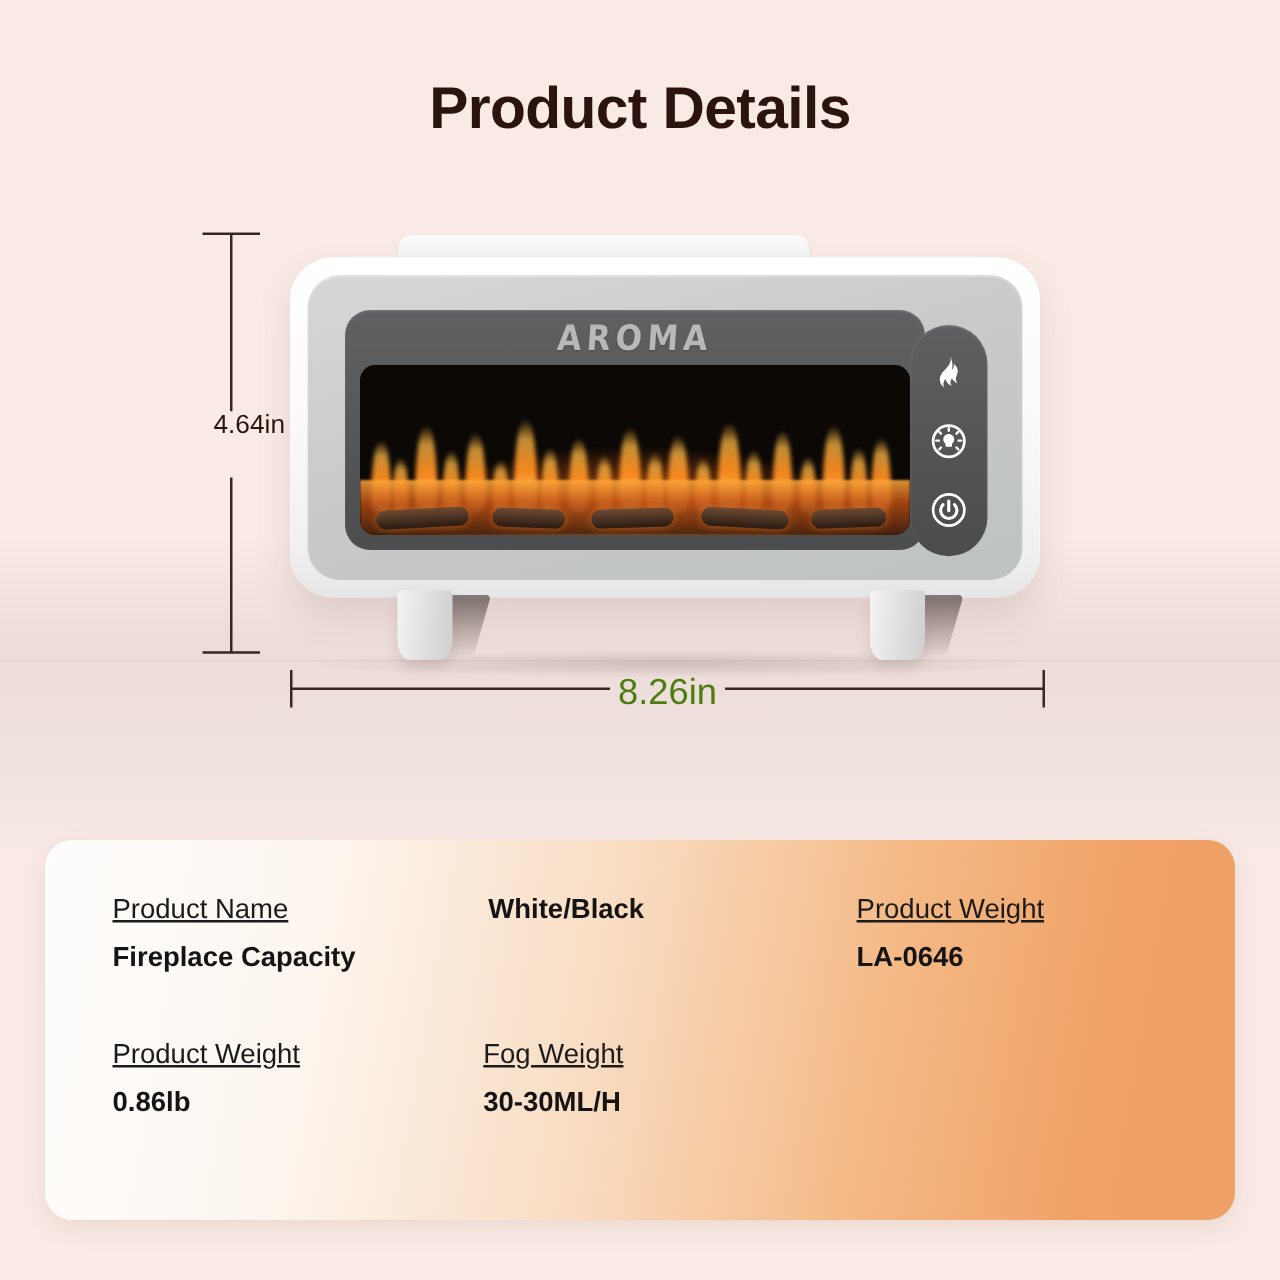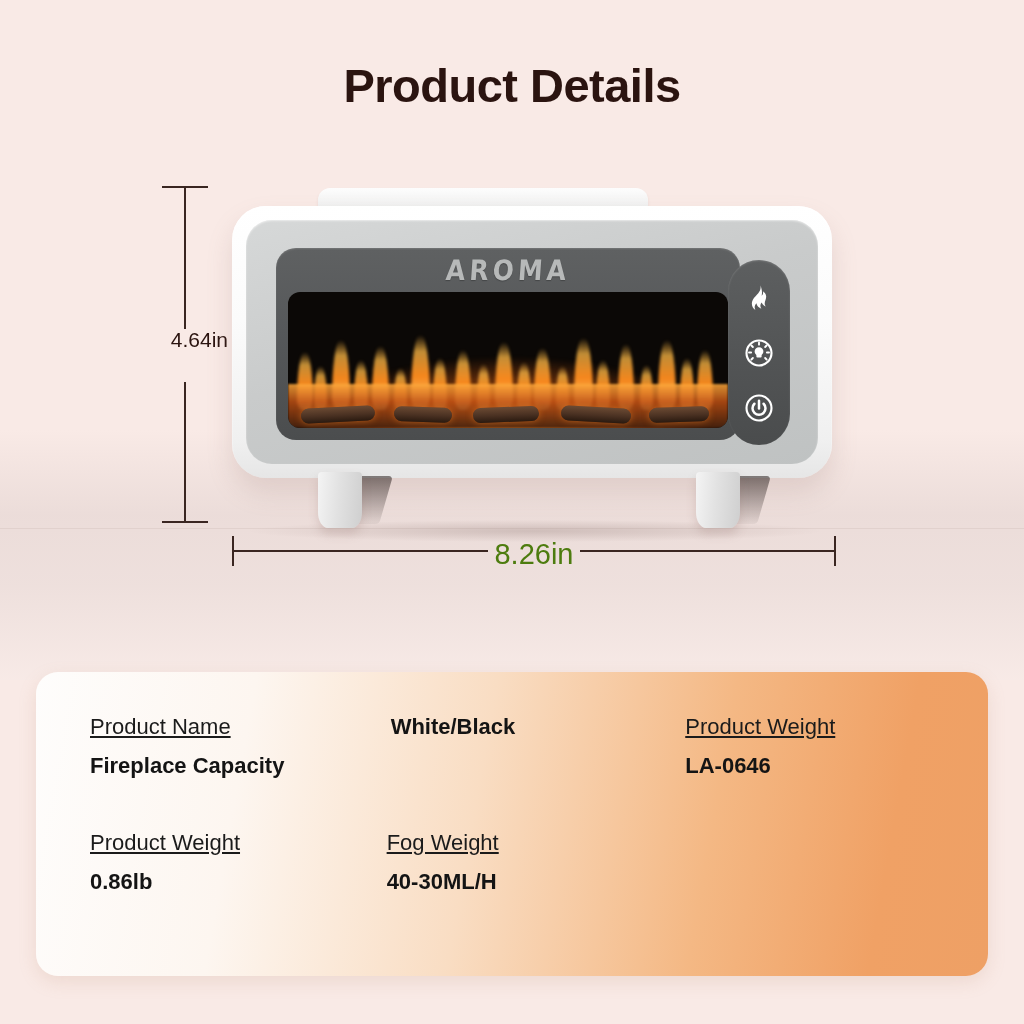--- a/index.html
+++ b/index.html
@@ -491,16 +491,16 @@
     </div>
   </div>
 
   <div class="spec-row">
     <div class="spec-cell c1">
       <div class="spec-label">Product Weight</div>
       <div class="spec-value">0.86lb</div>
     </div>
     <div class="spec-cell c3">
       <div class="spec-label">Fog Weight</div>
-      <div class="spec-value">40-30ML/H</div>
+      <div class="spec-value">30-30ML/H</div>
     </div>
   </div>
 </div>
 
 </body></html>

